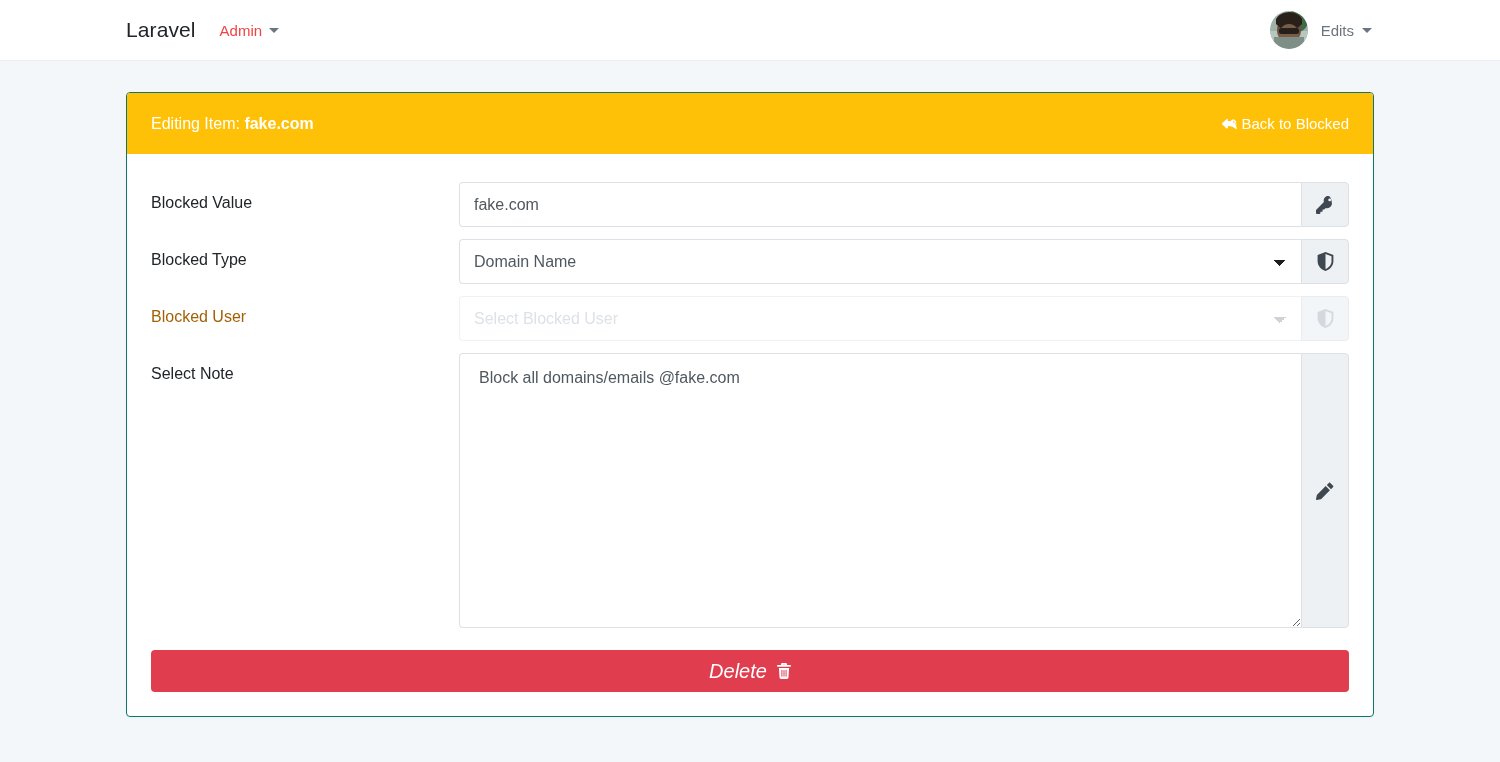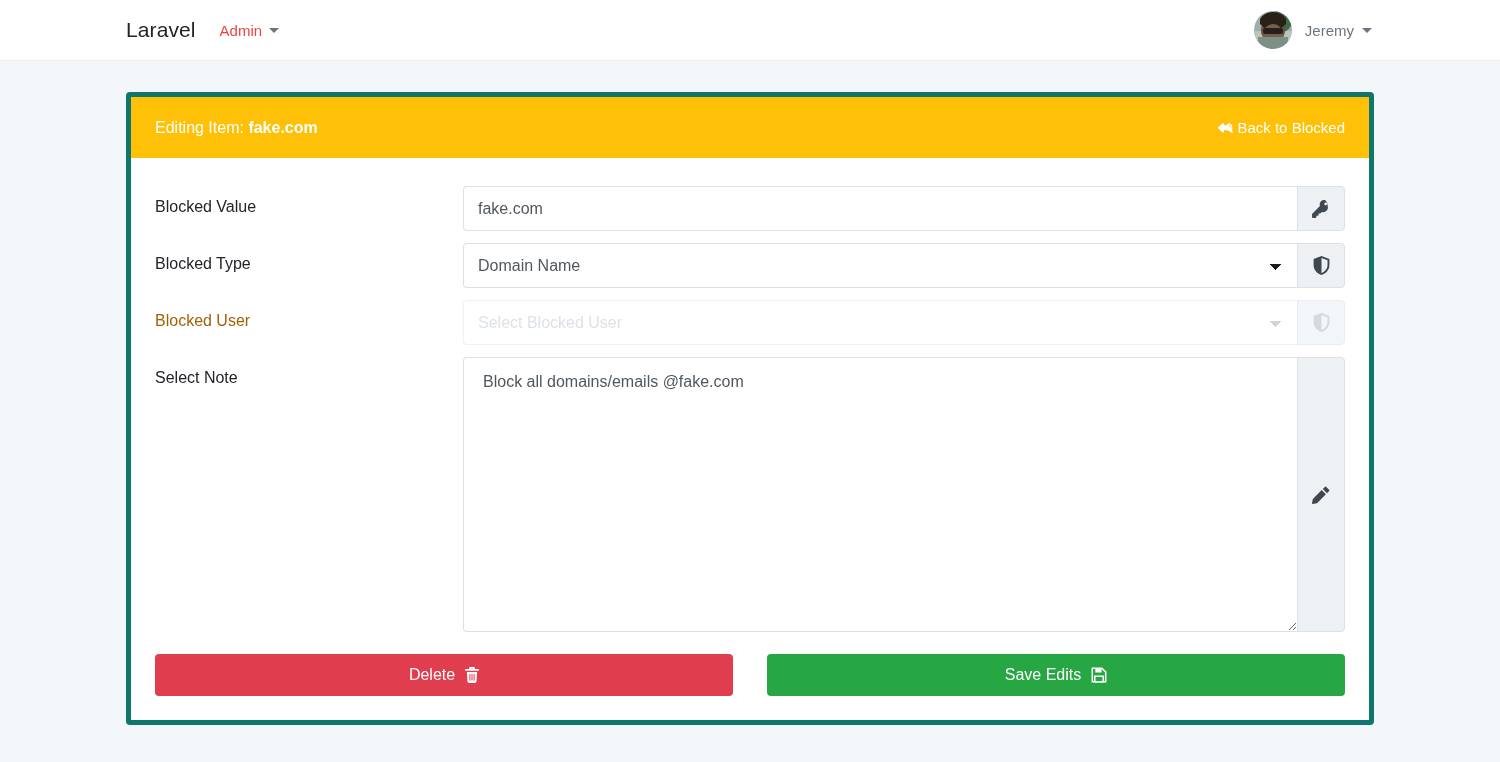--- a/index.html
+++ b/index.html
@@ -66,21 +66,21 @@
     gap: 8px;
     text-decoration: none;
   }
 
   
   .page {
     padding: 31px 126px 0 126px;
   }
   .card {
     background: #ffffff;
-    border: 5px solid #0f766e;
+    border: 1px solid #0f766e;
     border-radius: 4px;
     box-shadow: 0 1px 2px rgba(0,0,0,0.03);
     overflow: hidden;
   }
   .card-header {
     background: #ffc107;
     height: 61px;
     display: flex;
     align-items: center;
     padding: 0 24px 0 24px;
@@ -220,26 +220,27 @@
     gap: 34px;
     margin-top: 22px;
   }
   .btn {
     flex: 1;
     height: 42px;
     border: none;
     border-radius: 4px;
     color: #ffffff;
     font-family: "Liberation Sans", sans-serif;
-    font-size: 16px;
+    font-size: 20px;
     display: flex;
     align-items: center;
     justify-content: center;
     gap: 10px;
     cursor: pointer;
+    font-style: italic;
   }
   .btn svg { display: block; }
   .btn-danger { background: #e03e4e; }
   .btn-success { background: #26a744; }
 </style>
 </head>
 <body>
 
 <div class="navbar">
   <a class="brand" href="#">Laravel</a>
@@ -264,21 +265,21 @@
           <ellipse cx="19" cy="19" rx="12" ry="13" fill="#6b4f3f"></ellipse>
           <path d="M6 14 Q19 -2 32 14 L32 8 Q19 -4 6 8 Z" fill="#241b16"></path>
           <ellipse cx="19" cy="10" rx="13" ry="9" fill="#2a201a"></ellipse>
           <ellipse cx="19" cy="24" rx="10" ry="11" fill="#7b5c47"></ellipse>
           <rect x="9" y="17" width="20" height="6" rx="2.5" fill="#26201c"></rect>
           <rect x="4" y="26" width="30" height="12" fill="#7d8f86"></rect>
         </g>
       </svg>
     </span>
     <a class="user-name" href="#">
-      <span>Jeremy</span>
+      <span>Edits</span>
       <span class="caret"></span>
     </a>
   </div>
 </div>
 
 <div class="page">
   <div class="card">
 
     <div class="card-header">
       <div class="title">
@@ -354,27 +355,17 @@
       <div class="btn-row">
         <button class="btn btn-danger">
           <span>Delete</span>
           <span>
             <svg width="14" height="16" viewBox="0 0 14 16" fill="currentColor" aria-hidden="true">
               <path d="M5 0a.9.9 0 0 0-.9.9V2H.9a.9.9 0 1 0 0 1.8h12.2a.9.9 0 1 0 0-1.8H9.9V.9A.9.9 0 0 0 9 0H5zm.9 2V1.8h2.2V2H5.9z"></path>
               <path d="M1.9 5.1l.6 9.2c0 .9.8 1.7 1.7 1.7h5.6c.9 0 1.7-.8 1.7-1.7l.6-9.2H1.9zm3 1.6c.3 0 .5.2.5.5v6c0 .3-.2.5-.5.5s-.5-.2-.5-.5v-6c0-.3.2-.5.5-.5zm2.1 0c.3 0 .5.2.5.5v6c0 .3-.2.5-.5.5s-.5-.2-.5-.5v-6c0-.3.2-.5.5-.5zm2.1 0c.3 0 .5.2.5.5v6c0 .3-.2.5-.5.5s-.5-.2-.5-.5v-6c0-.3.2-.5.5-.5z"></path>
             </svg>
           </span>
         </button>
-        <button class="btn btn-success">
-          <span>Save Edits</span>
-          <span>
-            <svg width="16" height="16" viewBox="0 0 16 16" fill="none" stroke="currentColor" stroke-width="1.5" aria-hidden="true">
-              <path d="M1.3 1.3h9.6l3.8 3.8v9.6H1.3z"></path>
-              <path d="M4.3 1.3h6.3v4.2H4.3z" fill="currentColor" stroke="none"></path>
-              <path d="M3.8 9.2h8.4v5.5H3.8z"></path>
-            </svg>
-          </span>
-        </button>
       </div>
 
     </div>
   </div>
 </div>
 
 </body></html>

